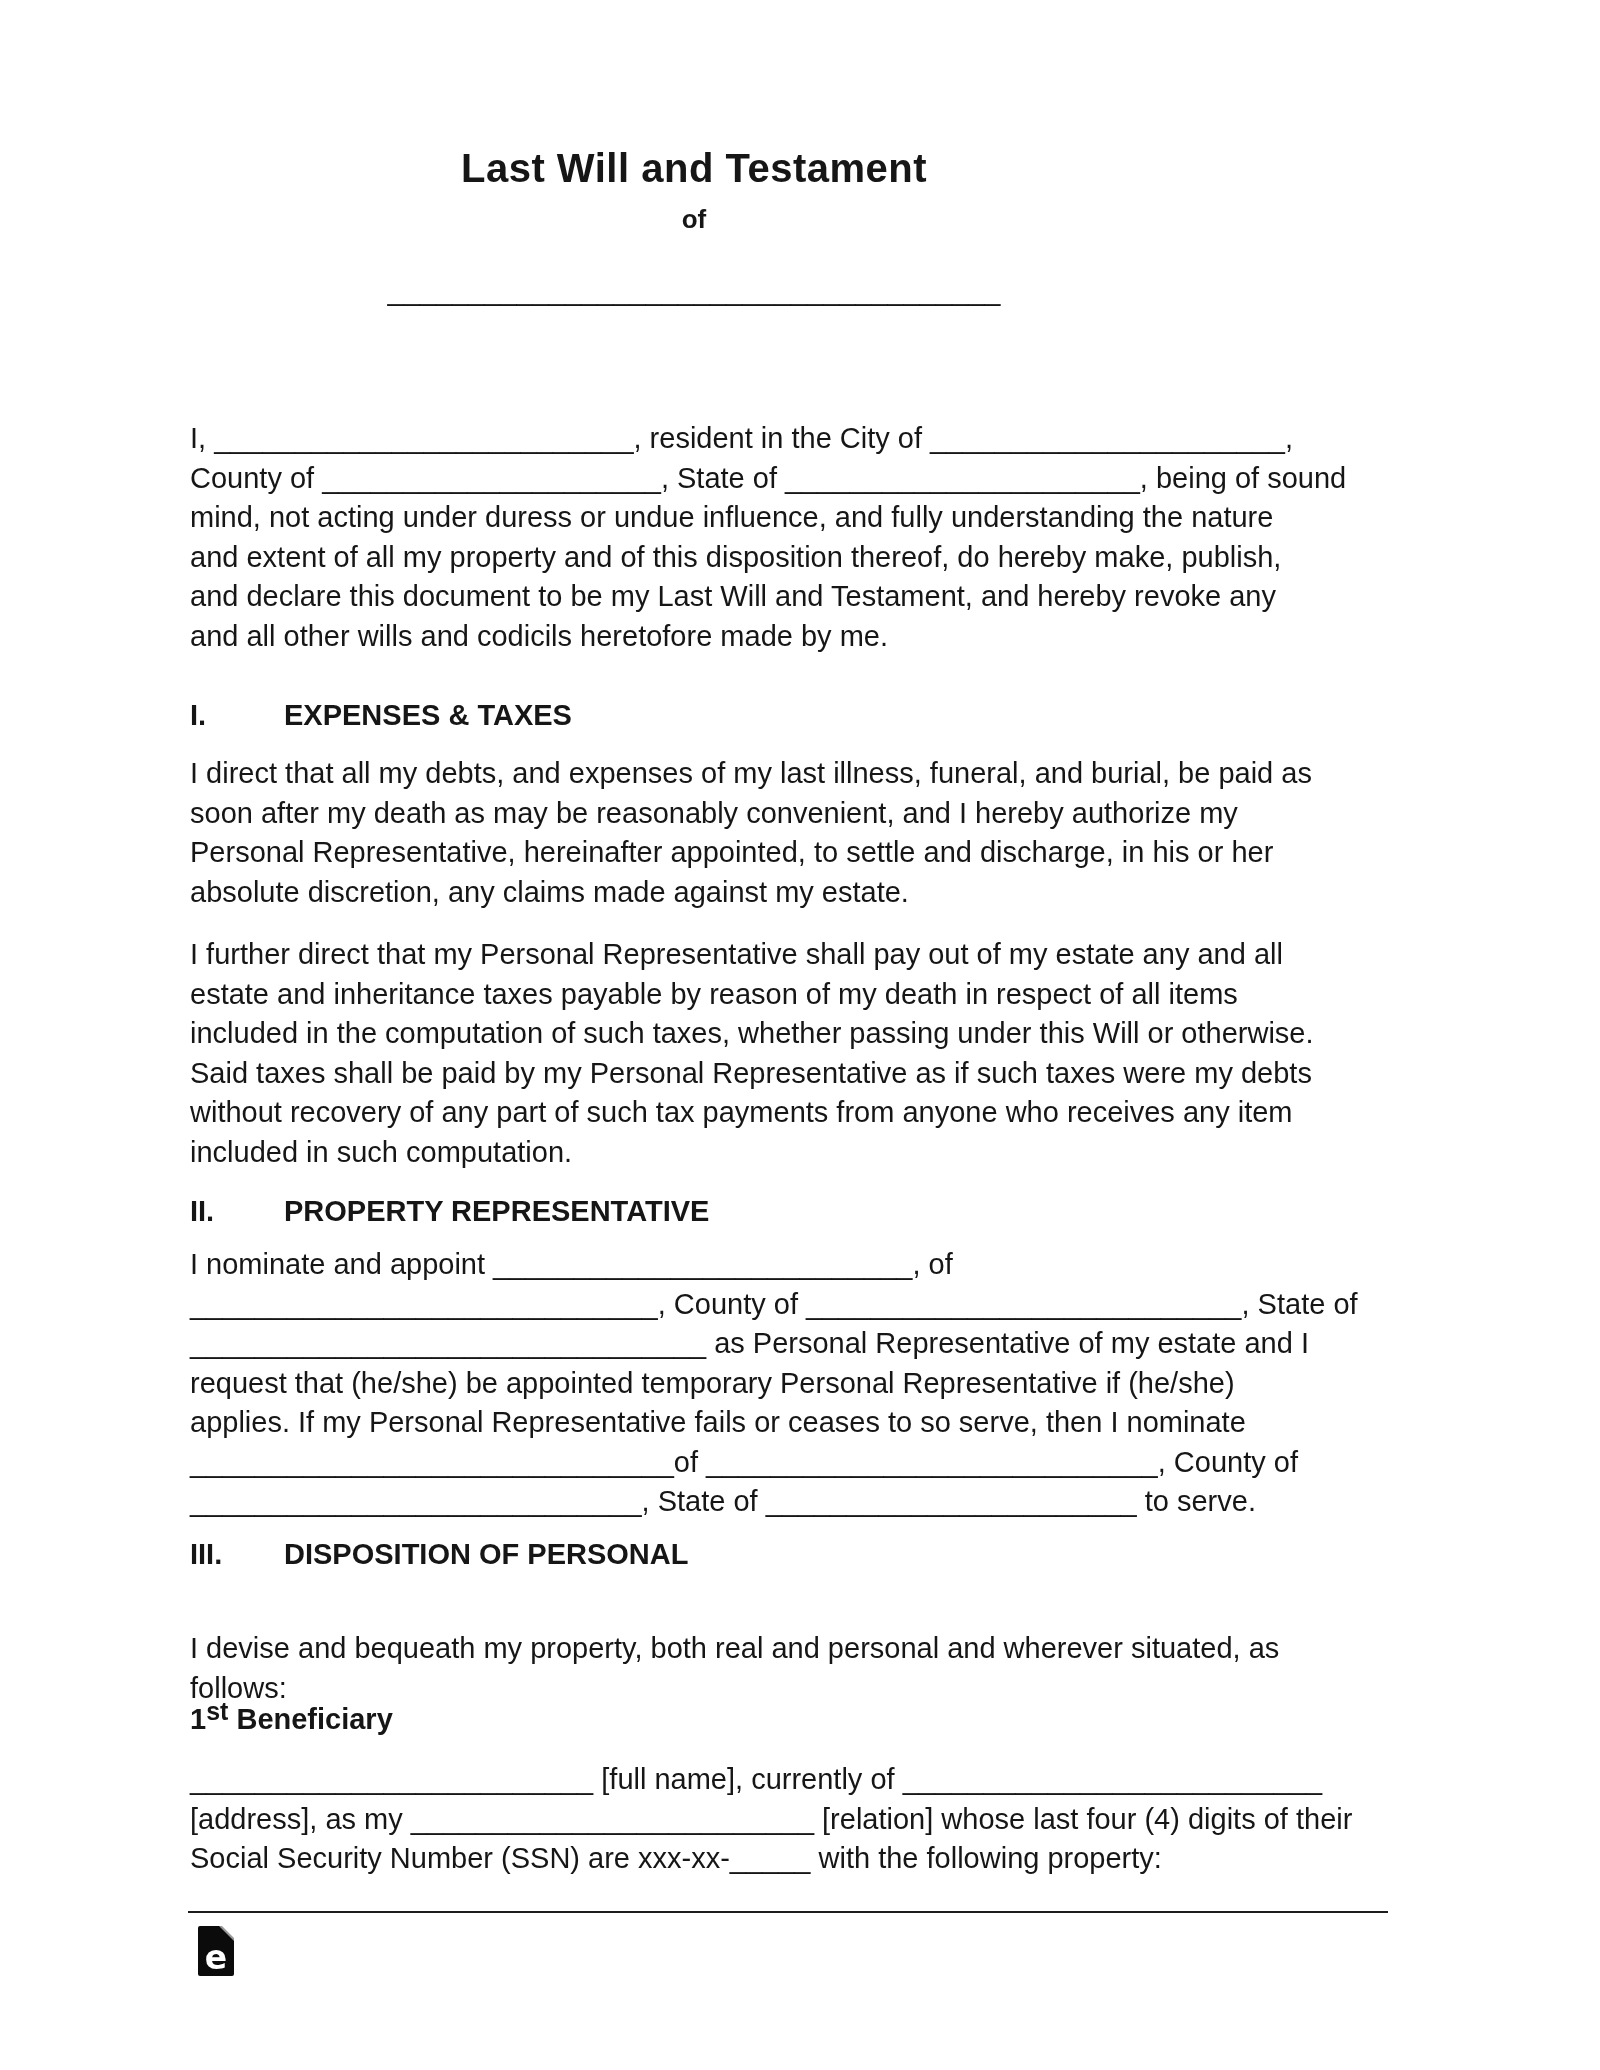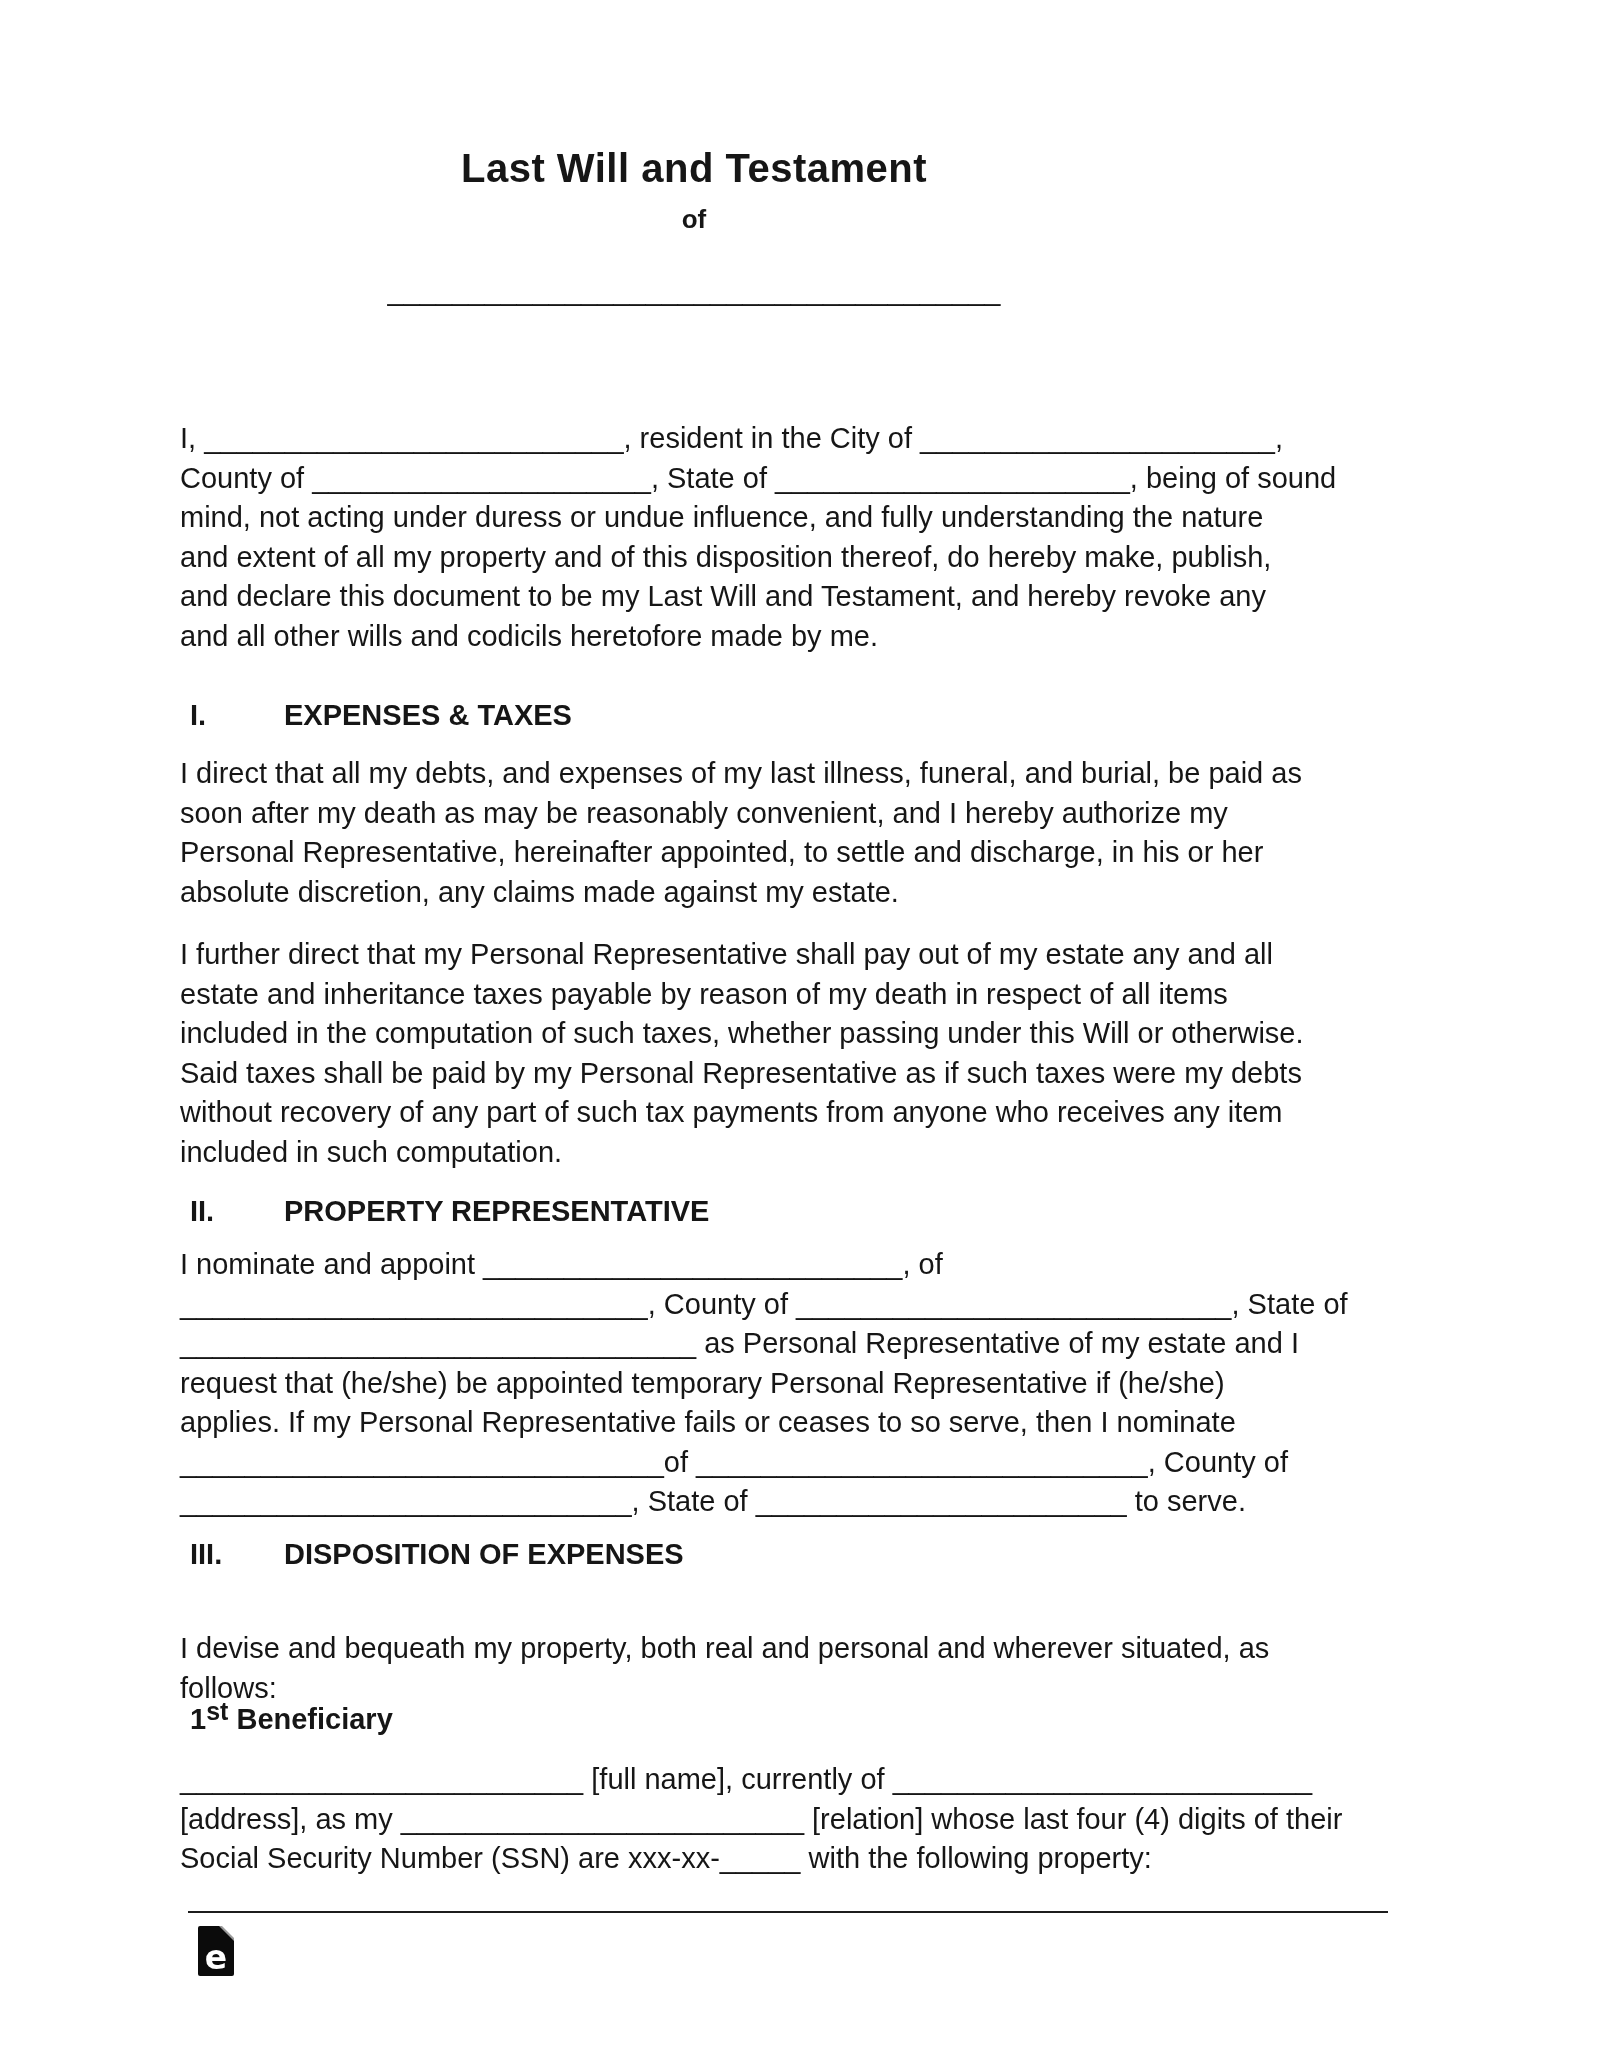--- a/index.html
+++ b/index.html
@@ -37,21 +37,21 @@
     position: absolute;
     top: 274px;
     left: 0;
     width: 100%;
     text-align: center;
     font-size: 29px;
     white-space: pre;
   }
   .para {
     position: absolute;
-    left: 180px;
+    left: 190px;
     font-size: 29px;
     line-height: 39.5px;
     white-space: pre;
   }
   .heading {
     position: absolute;
     left: 190px;
     font-size: 29px;
     font-weight: bold;
     line-height: 39.5px;
@@ -146,21 +146,21 @@
 
   <div class="heading pos-sec2-head"><span class="sec-num">II.</span><span>PROPERTY REPRESENTATIVE</span></div>
   <div class="para pos-sec2-p1">I nominate and appoint __________________________, of
 _____________________________, County of ___________________________, State of
 ________________________________ as Personal Representative of my estate and I
 request that (he/she) be appointed temporary Personal Representative if (he/she)
 applies. If my Personal Representative fails or ceases to so serve, then I nominate
 ______________________________of ____________________________, County of
 ____________________________, State of _______________________ to serve.</div>
 
-  <div class="heading pos-sec3-head"><span class="sec-num">III.</span><span>DISPOSITION OF EXPENSES</span></div>
+  <div class="heading pos-sec3-head"><span class="sec-num">III.</span><span>DISPOSITION OF PERSONAL</span></div>
   <div class="para pos-sec3-p1">I devise and bequeath my property, both real and personal and wherever situated, as
 follows:</div>
 
   <div class="heading pos-ben-head"><span>1</span><span class="sup-ord">st</span><span> Beneficiary</span></div>
   <div class="para pos-ben-p">_________________________ [full name], currently of __________________________
 [address], as my _________________________ [relation] whose last four (4) digits of their
 Social Security Number (SSN) are xxx-xx-_____ with the following property:</div>
 
   <div class="footer-rule"></div>
 

